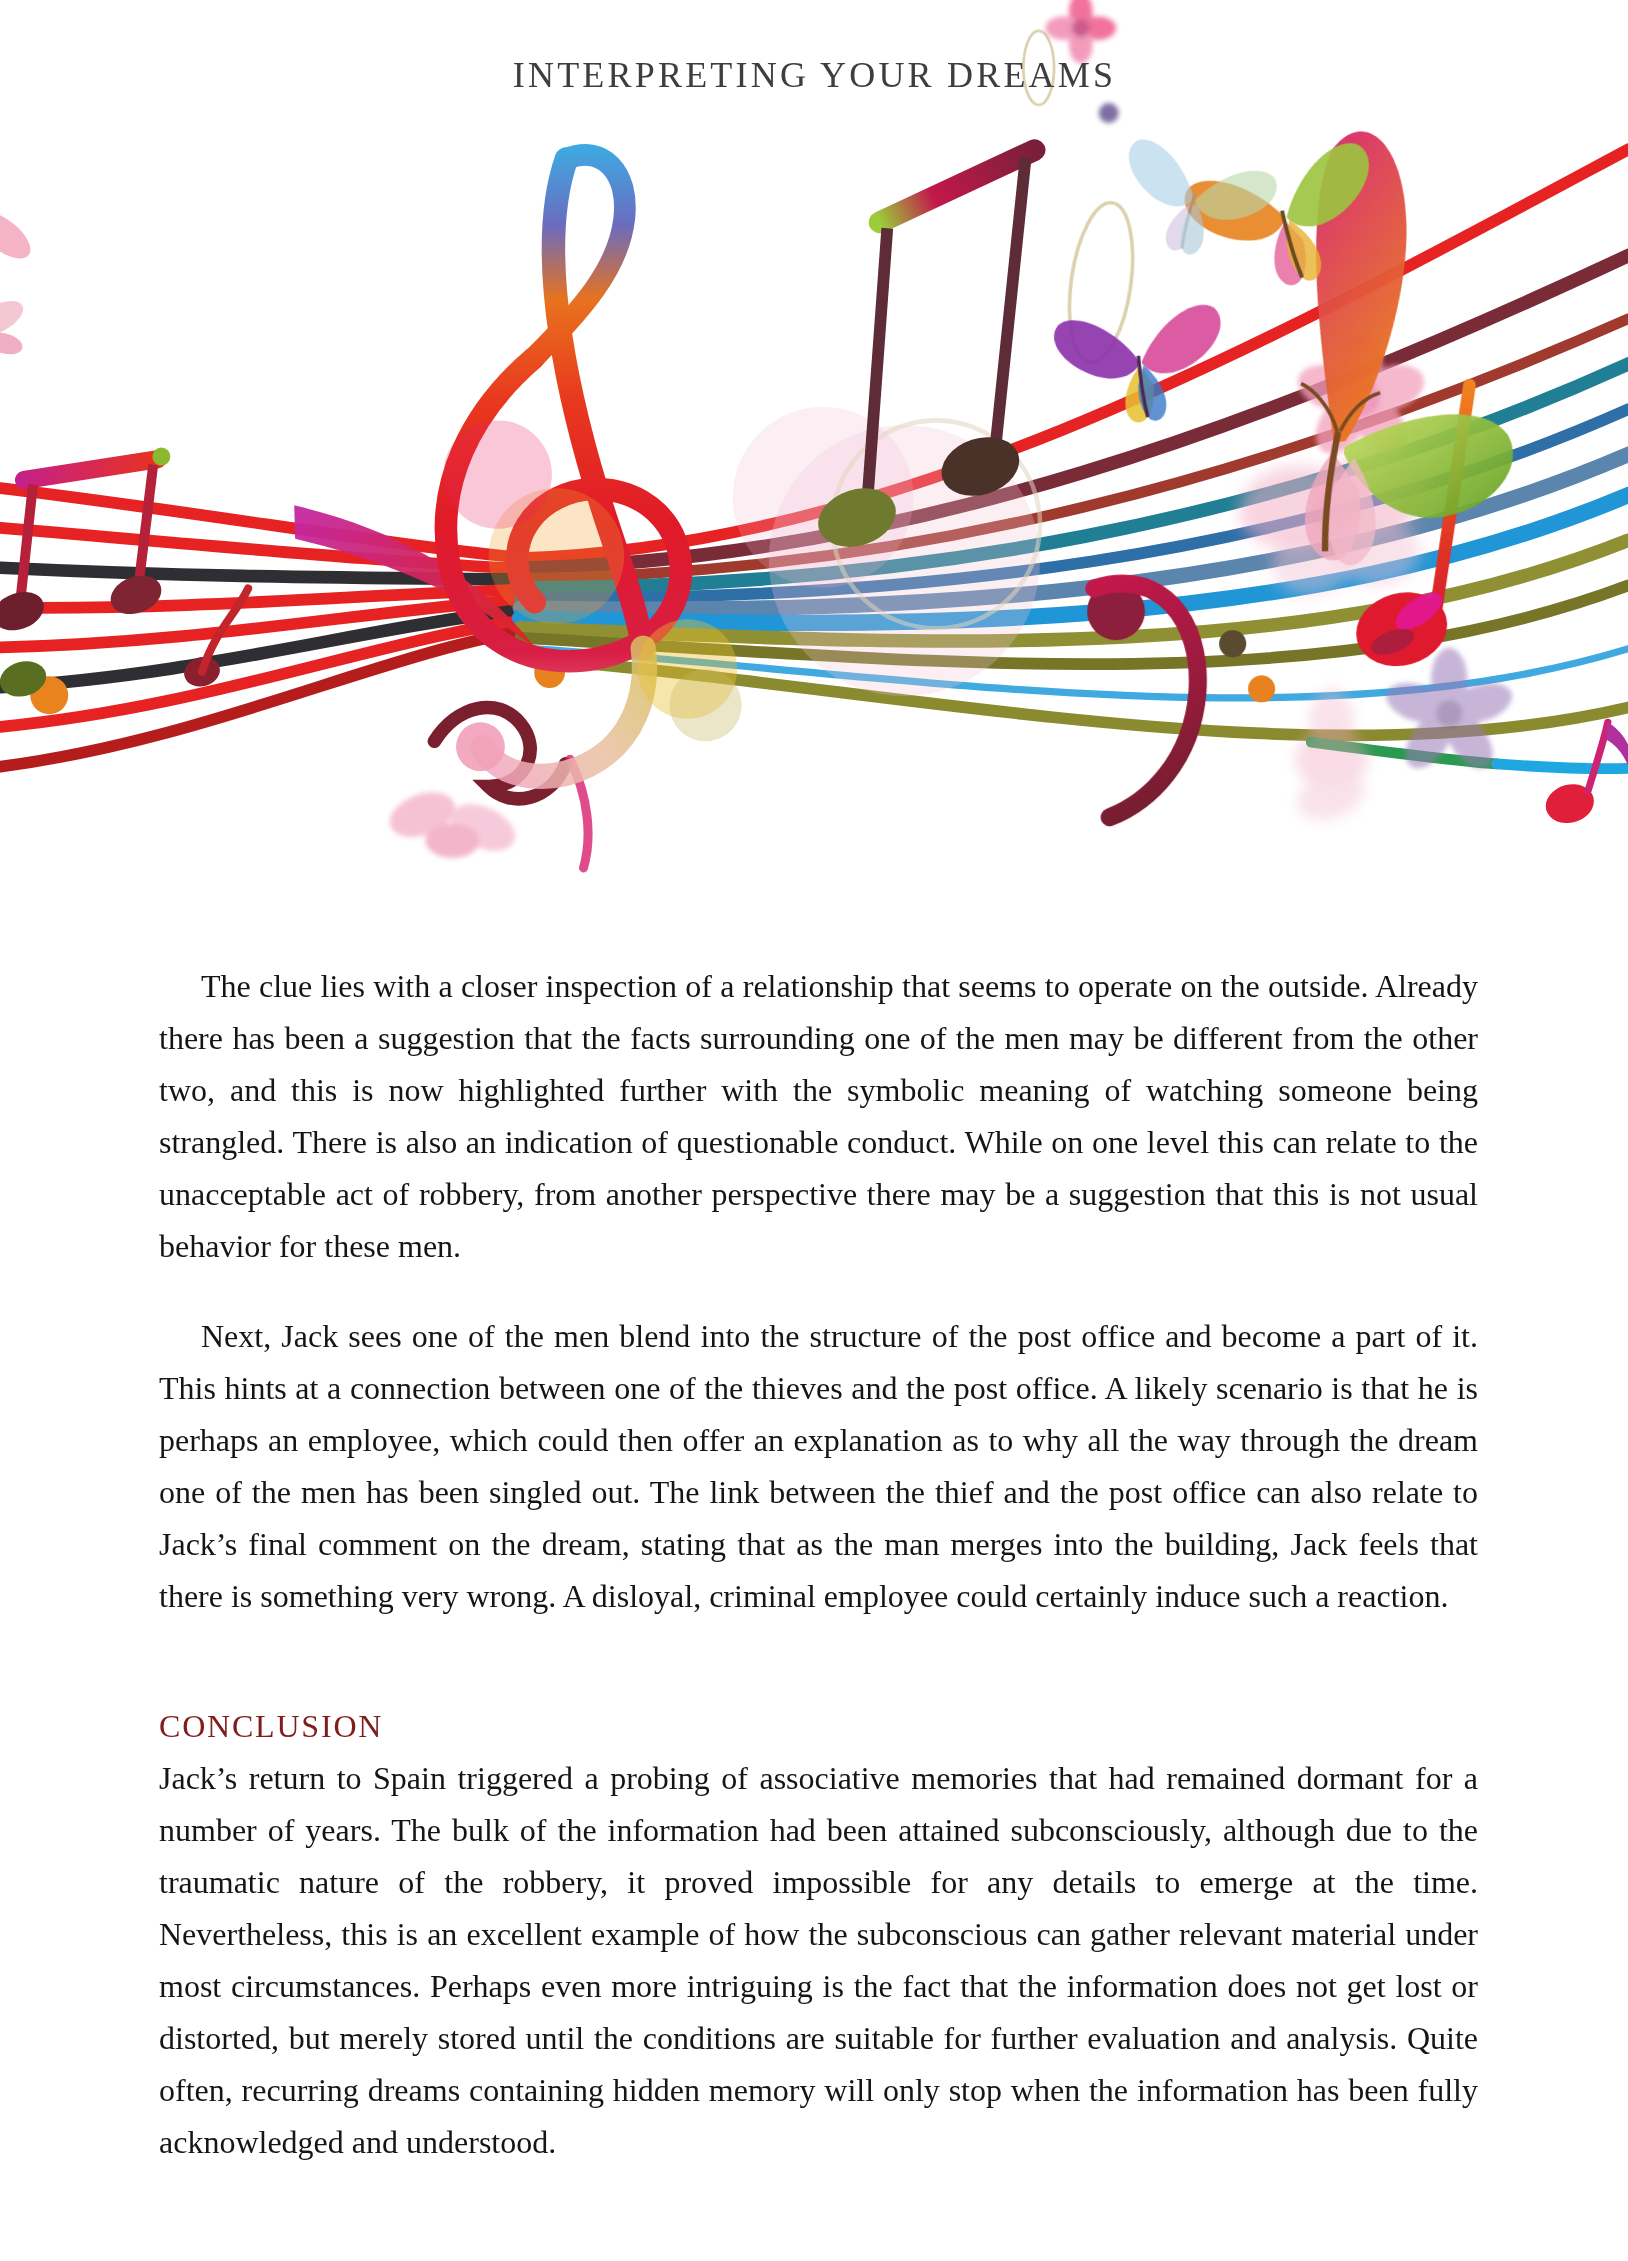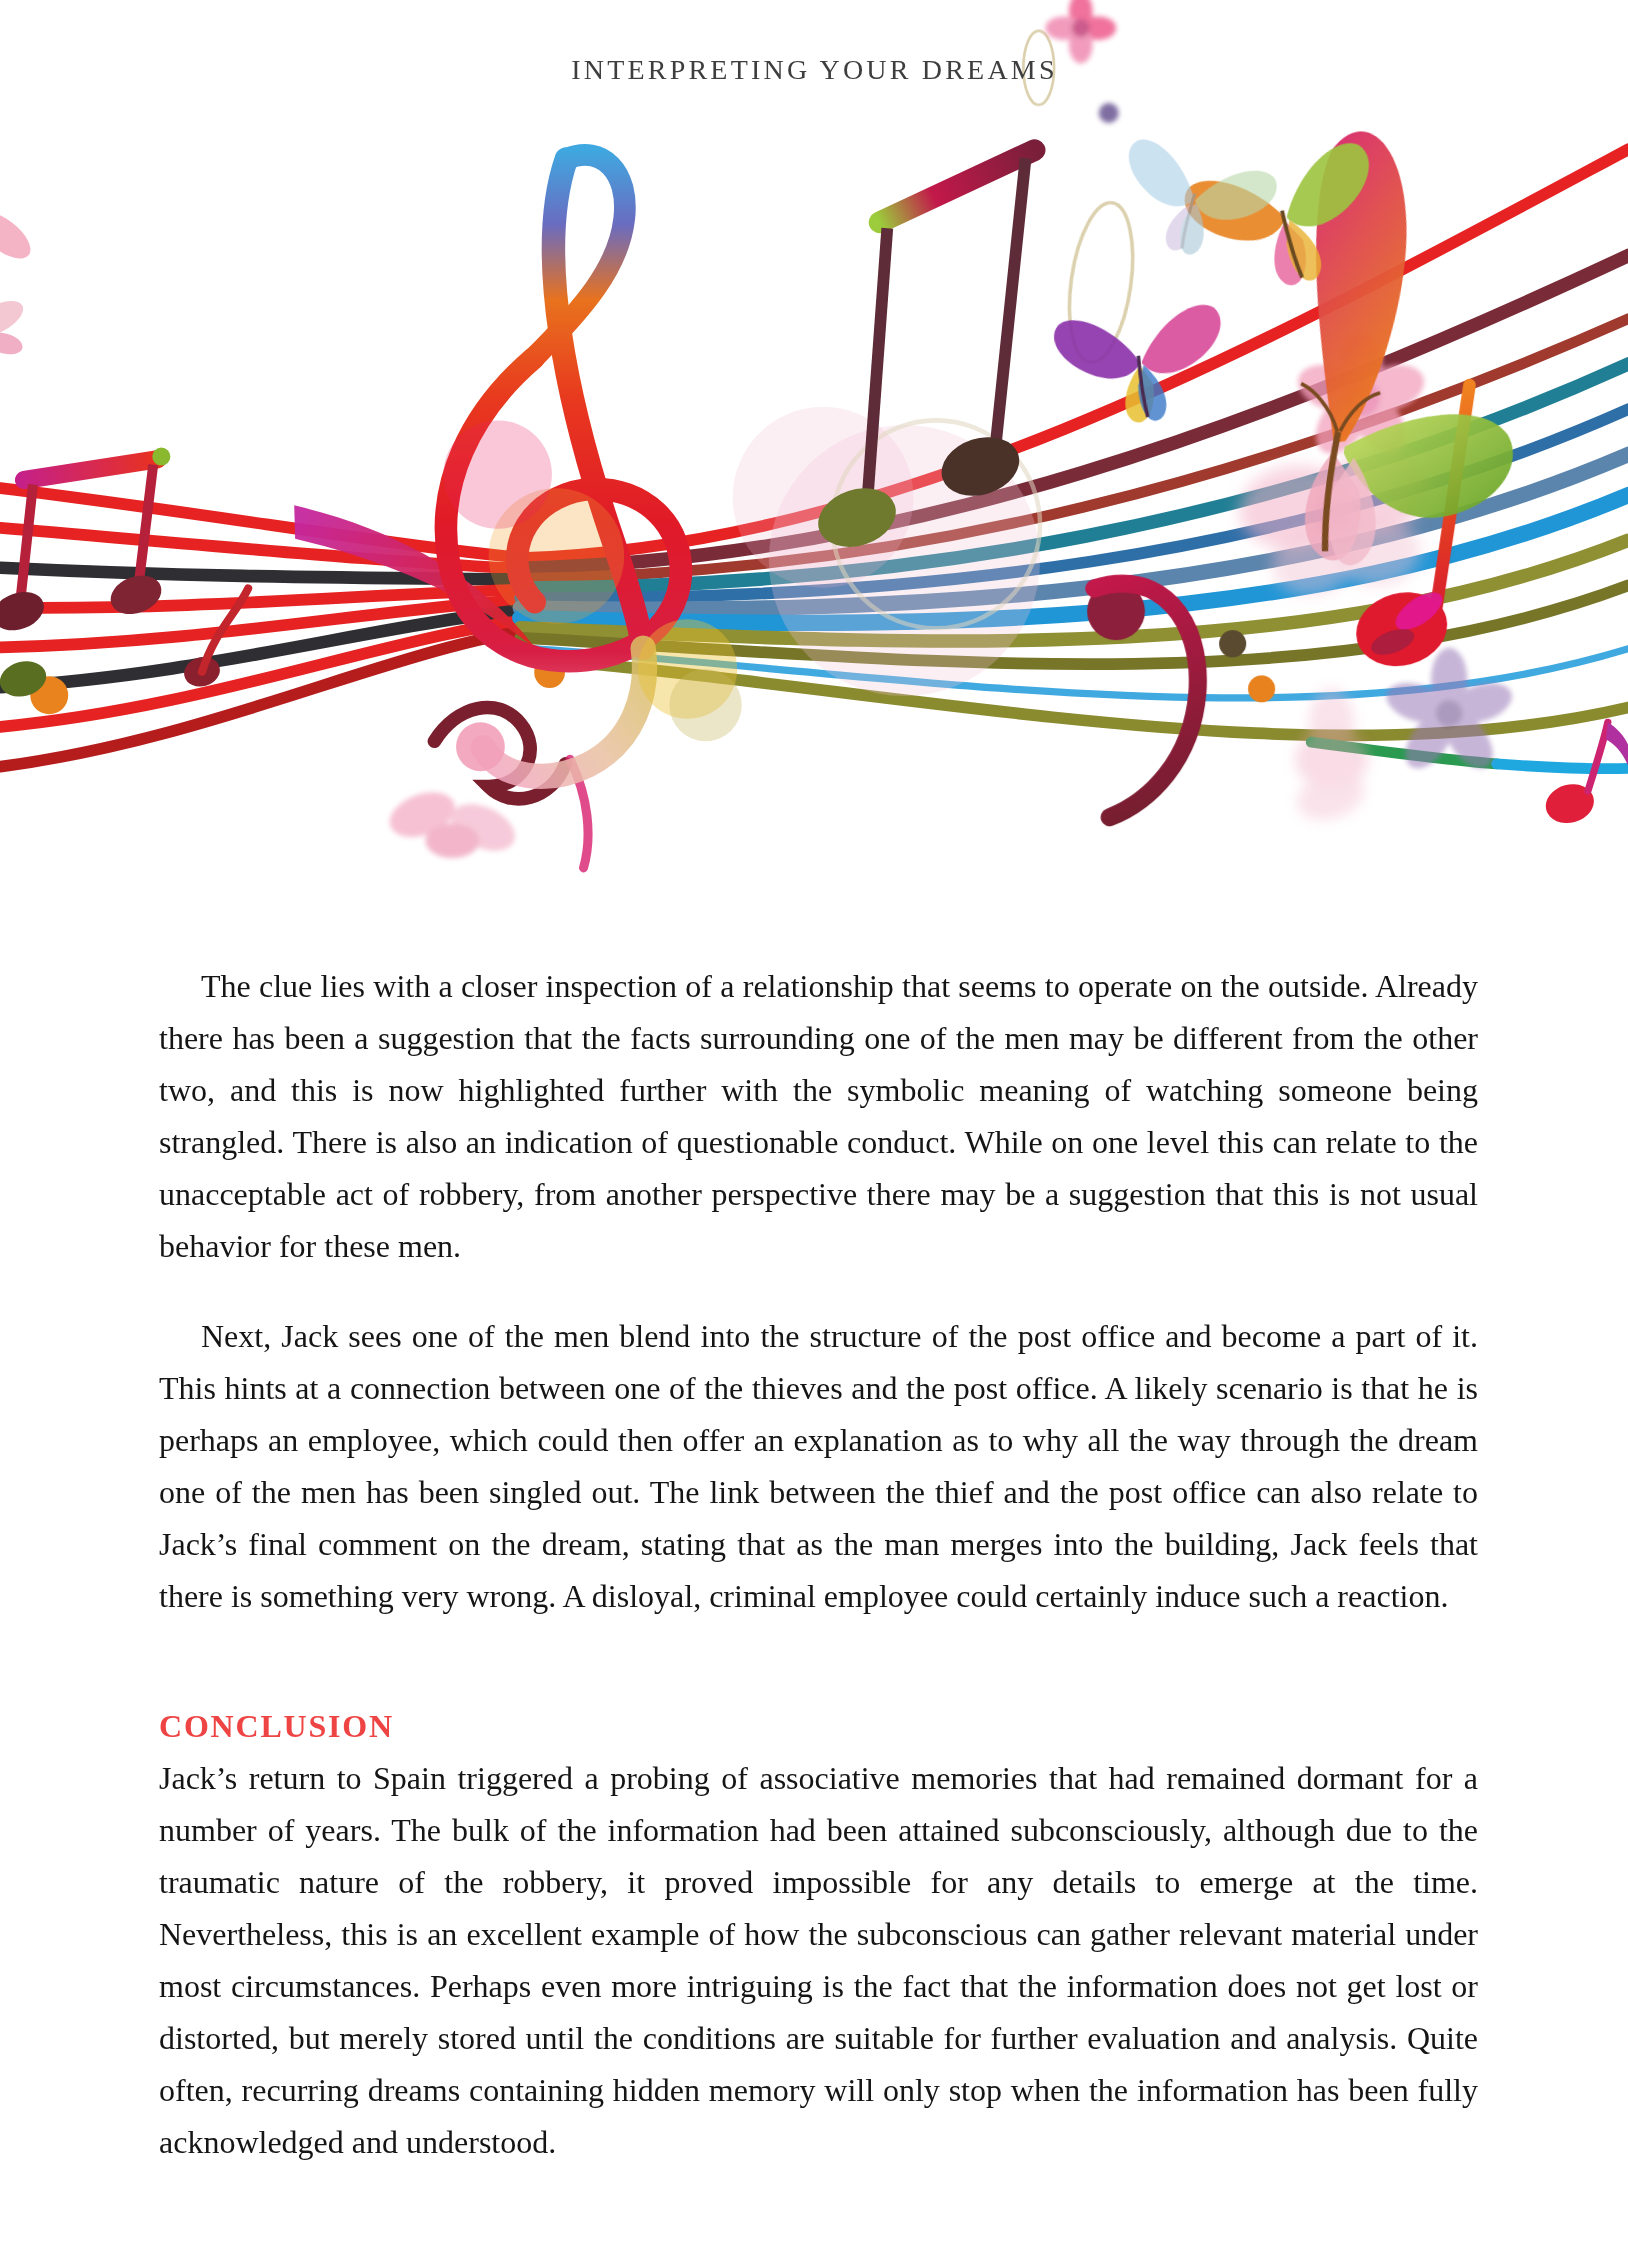--- a/index.html
+++ b/index.html
@@ -2,32 +2,32 @@
 <html style="font-size:7.2px"><head>
 <meta charset="utf-8">
 <style>
   html,body{margin:0;padding:0;background:#ffffff;}
   .page{
     position:relative;width:1629px;height:2443px;background:#ffffff;
     overflow:hidden;font-family:"Liberation Serif","DejaVu Serif",serif;
   }
   .title{
     position:absolute;top:54px;left:0;width:100%;text-align:center;
-    font-size:28px;letter-spacing:3.2px;color:#3e3e3e;z-index:3;white-space:nowrap;
+    font-size:36px;letter-spacing:3.2px;color:#3e3e3e;z-index:3;white-space:nowrap;
   }
   .art{position:absolute;top:0;left:0;z-index:1;}
   .text{
     position:absolute;top:922px;left:159px;width:1319px;z-index:2;
     font-size:32px;line-height:52px;color:#151515;text-align:justify;
   }
   .text p{margin:0;}
   .text p.indent{text-indent:42px;margin-top:38px;}
   .text h2{
-    margin:78px 0 0 0;font-size:32px;line-height:52px;font-weight:bold;
-    letter-spacing:1.8px;color:#ef4444;text-align:left;
+    margin:78px 0 0 0;font-size:32px;line-height:52px;font-weight:normal;
+    letter-spacing:1.8px;color:#7f1d1d;text-align:left;
   }
 </style>
 </head>
 <body>
 
 <div class="page">
 
   <div class="title">INTERPRETING YOUR DREAMS</div>
 
   <svg class="art" width="1629" height="895" viewBox="0 0 3602 1980" xmlns="http://www.w3.org/2000/svg">

